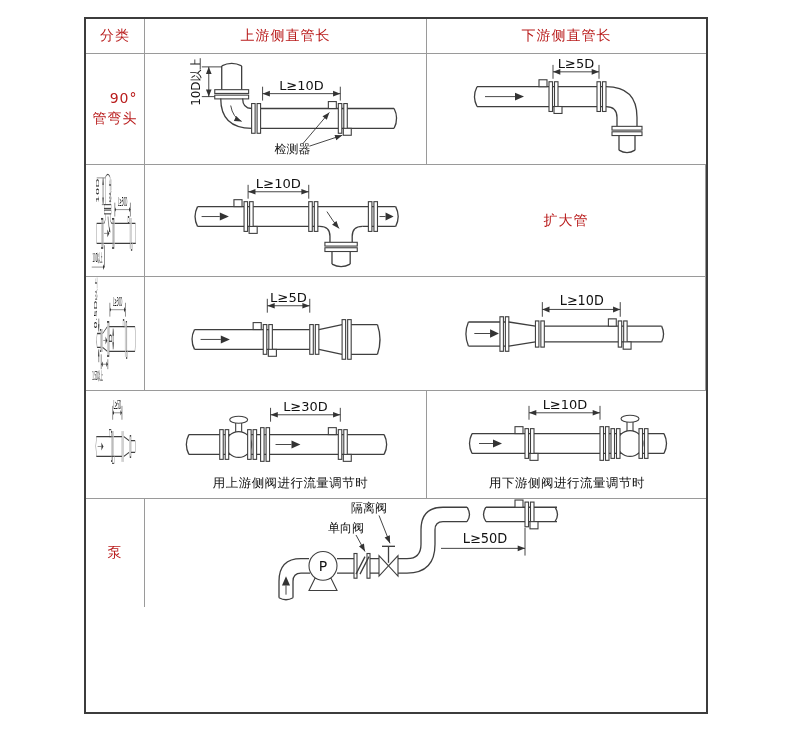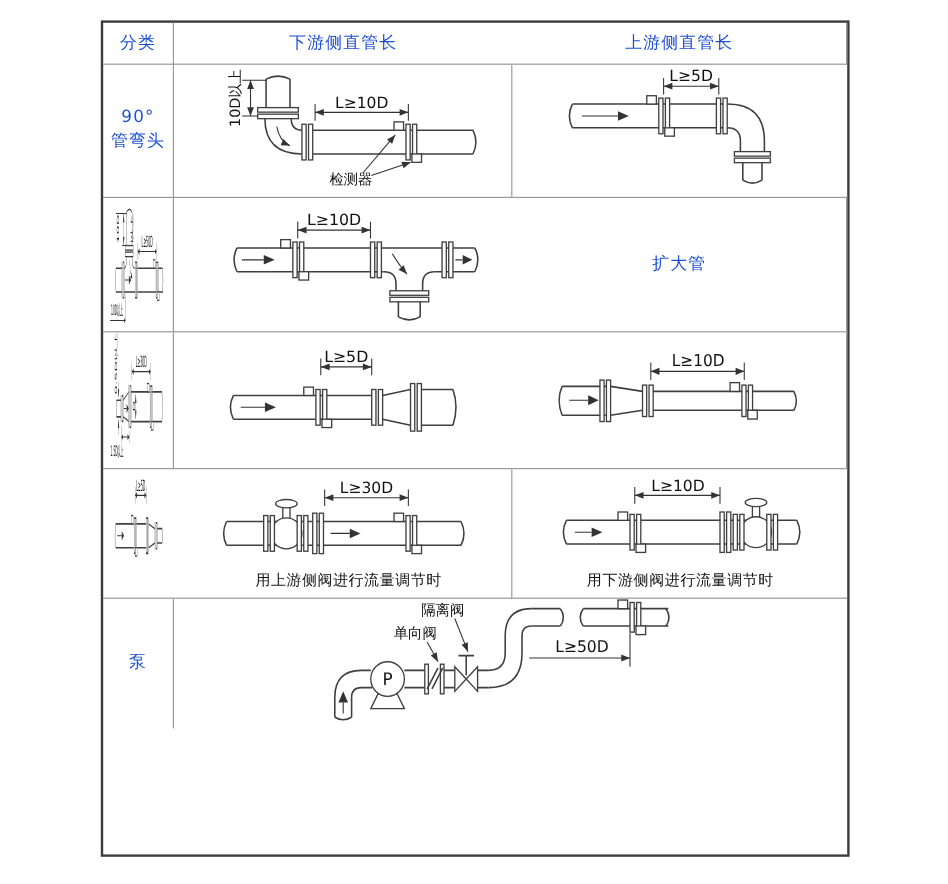--- a/index.html
+++ b/index.html
@@ -1,26 +1,26 @@
 <!DOCTYPE html>
 <html><head>
 <meta charset="utf-8">
 <style>
   html,body{margin:0;padding:0;background:#fff;}
   .page{position:relative;width:790px;height:737px;background:#ffffff;overflow:hidden;
-        font-family:"DejaVu Sans",sans-serif;color:#1d4ed8;}
+        font-family:"DejaVu Sans",sans-serif;color:#b91c1c;}
   .tbl{position:absolute;left:84px;top:17px;width:620px;border:2px solid #3c3c3c;
        display:grid;grid-template-columns:59px 282px 279px;
        grid-template-rows:35px 111px 112px 114px 108px 108px 105px;background:#fff;}
   .cell{border-right:1px solid #9a9a9a;border-bottom:1px solid #9a9a9a;box-sizing:border-box;
         display:flex;align-items:center;justify-content:center;overflow:hidden;}
   .cell.lastcol{border-right:none;}
   .cell.lastrow{border-bottom:none;}
   .hdr{font-size:14px;letter-spacing:1px;}
-  .rowlabel{font-size:14px;text-align:center;line-height:1.4;letter-spacing:1px;}
+  .rowlabel{font-size:14px;text-align:right;line-height:1.4;letter-spacing:1px;}
   .draw{display:block;width:100%;height:100%;}
   .span2{grid-column:2 / span 2;}
   
   .pl{stroke:#3f3f3f;stroke-width:1.3;fill:none;}
   .pf{stroke:#3f3f3f;stroke-width:1.1;fill:#ffffff;}
   .dl{stroke:#333333;stroke-width:0.9;fill:none;}
   .ah{fill:#333333;stroke:none;}
   .dt{font-family:"DejaVu Sans",sans-serif;font-size:13px;fill:#111;text-anchor:middle;}
   .ct{font-family:"DejaVu Sans",sans-serif;font-size:12px;fill:#111;text-anchor:middle;}
   .cap{font-family:"DejaVu Sans",sans-serif;font-size:12.5px;fill:#111;text-anchor:middle;letter-spacing:0.5px;}
@@ -36,25 +36,25 @@
     </marker>
   </defs>
 </svg>
 
 <div class="page">
   <div class="tbl">
 
     <div class="cell hdr">
         <span>分类</span>
       </div>
+    <div class="cell hdr">
+        <span>上游侧直管长</span>
+      </div>
     <div class="cell hdr lastcol">
         <span>下游侧直管长</span>
-      </div>
-    <div class="cell hdr">
-        <span>上游侧直管长</span>
       </div>
 
     <div class="cell rowlabel">
       <div><span>90°</span><br>
            <span>管弯头</span></div>
     </div>
     <div class="cell">
       <svg class="draw" viewBox="0 0 282 111" preserveAspectRatio="none">
         <g>
           <path class="pl" d="M77,12 V36 M97,12 V36"></path>

